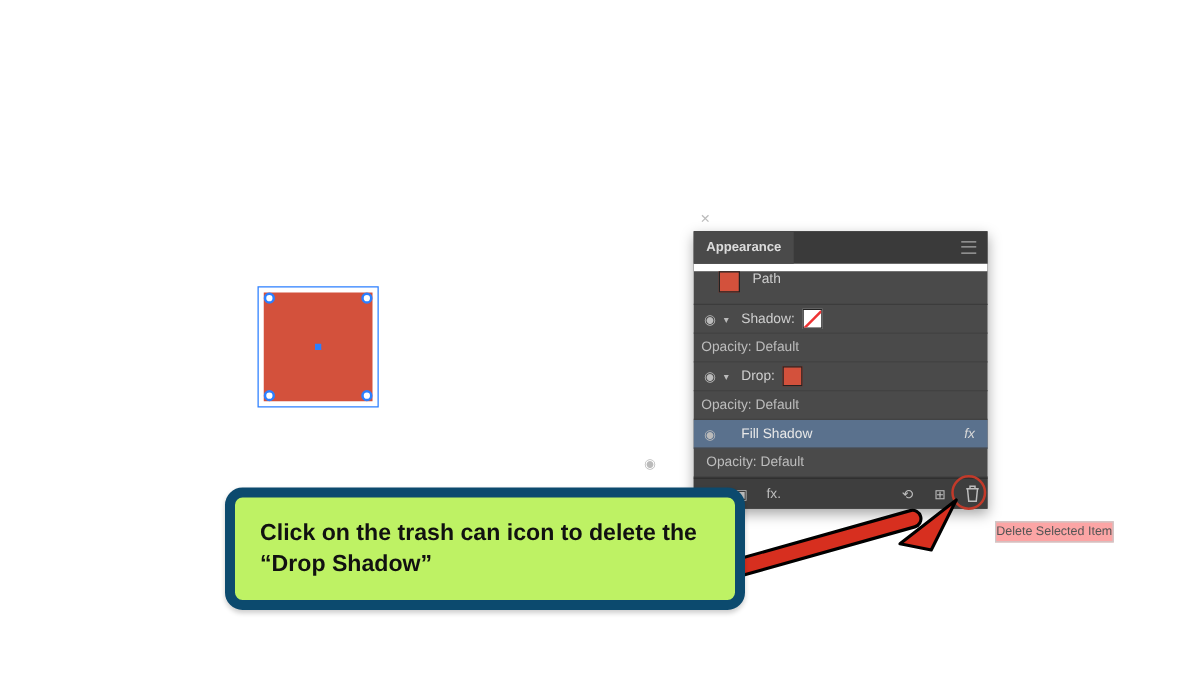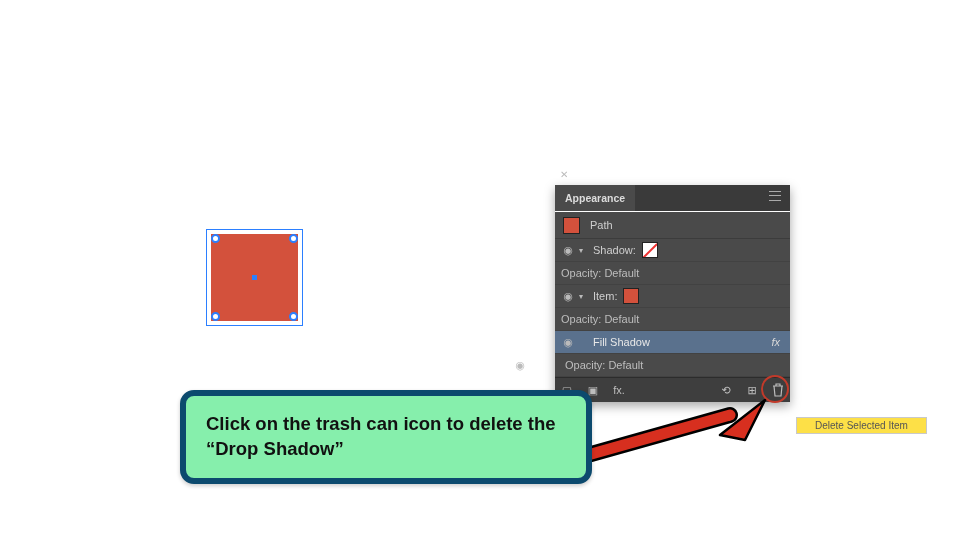--- a/index.html
+++ b/index.html
@@ -9,51 +9,51 @@
   .shape-wrap{position:absolute;left:207px;top:230px;width:95px;height:95px}
   .sel-box{position:absolute;inset:-1px;border:1px solid #2b7fff}
   .shape-fill{position:absolute;inset:4px;background:#d3513c}
   .handle{position:absolute;width:9px;height:9px;background:#fff;border:2px solid #2b7fff;border-radius:50%;box-sizing:border-box}
   .h-tl{left:4px;top:4px}.h-tr{right:4px;top:4px}.h-bl{left:4px;bottom:4px}.h-br{right:4px;bottom:4px}
   .h-c{left:50%;top:50%;width:5px;height:5px;margin:-2.5px 0 0 -2.5px;background:#2b7fff;border:none;border-radius:0}
 
   
   .panel{position:absolute;left:555px;top:185px;width:235px;background:#4a4a4a;color:#cfcfcf;font-size:11px;box-shadow:0 4px 10px rgba(0,0,0,.35)}
   .panel-close{position:absolute;left:5px;top:-16px;color:#bbb;font-size:10px}
-  .panel-tabs{display:flex;align-items:flex-start;height:26px;background:#3a3a3a;border-bottom:1px solid #ffffff}
+  .panel-tabs{display:flex;align-items:center;height:26px;background:#3a3a3a;border-bottom:6px solid #ffffff}
   .tab{padding:0 10px;height:26px;line-height:26px;background:#4a4a4a;color:#dcdcdc;font-weight:bold;font-size:10.5px}
   .panel-menu{margin-left:auto;width:22px;height:22px;margin-right:4px;display:flex;align-items:center;justify-content:center}
   .menu-lines{width:12px;height:8px;border-top:1px solid #aaa;border-bottom:1px solid #aaa;position:relative}
   .menu-lines::before{content:"";position:absolute;left:0;right:0;top:3px;border-top:1px solid #aaa}
 
-  .obj-row{display:flex;align-items:center;height:26px;padding-left:8px;border-bottom:1px solid #3c3c3c}
+  .obj-row{display:flex;align-items:flex-start;height:26px;padding-left:20px;border-bottom:1px solid #3c3c3c}
   .swatch{width:15px;height:15px;border:1px solid #222;margin-right:10px}
   .swatch-red{background:#d3513c}
 
   .row{display:flex;align-items:center;height:22px;padding:0 6px;border-bottom:1px solid #424242}
   .row.selected{background:#5a718d;color:#e8e8e8}
   .eye{width:14px;text-align:center;color:#bbb;font-size:11px;margin-right:4px}
   .chev{width:10px;color:#bbb;font-size:8px;margin-right:4px}
   .row-label{flex:0 0 auto}
   .row-sub{color:#bdbdbd}
   .mini-swatch{width:14px;height:14px;border:1px solid #222;display:inline-block;margin-left:6px;vertical-align:middle}
   .none-stroke{background:#fff;position:relative;overflow:hidden}
   .none-stroke::after{content:"";position:absolute;left:-3px;right:-3px;top:50%;border-top:2px solid #e33;transform:rotate(-45deg)}
   .fx{margin-left:auto;font-style:italic;color:#d8d8d8;font-size:11px;padding-right:4px}
 
   .panel-footer{display:flex;align-items:center;height:24px;background:#3e3e3e;border-top:1px solid #2c2c2c;padding:0 4px;gap:10px}
   .ftr-space{flex:1}
   .ftr-ico{width:16px;height:16px;display:flex;align-items:center;justify-content:center;color:#bdbdbd;font-size:11px}
   .trash-circle{position:absolute;right:1px;bottom:-1px;width:24px;height:24px;border:2px solid #c23a2a;border-radius:50%;pointer-events:none}
 
   
-  .tooltip{position:absolute;left:796px;top:417px;background:#fde047;color:#555;border:1px solid #c9c9c9;padding:2px 18px;font-size:10px}
+  .tooltip{position:absolute;left:796px;top:417px;background:#fca5a5;color:#555;border:1px solid #c9c9c9;padding:2px 0;font-size:10px}
 
   
-  .callout{position:absolute;left:180px;top:390px;width:360px;background:#86efac;border:6px solid #0c4a6e;border-radius:14px;padding:16px 20px;color:#111;font-size:18.5px;font-weight:bold;line-height:1.35;box-shadow:0 2px 4px rgba(0,0,0,.2)}
+  .callout{position:absolute;left:180px;top:390px;width:360px;background:#bef264;border:8px solid #0c4a6e;border-radius:14px;padding:16px 20px;color:#111;font-size:18.5px;font-weight:bold;line-height:1.35;box-shadow:0 2px 4px rgba(0,0,0,.2)}
 
   
   .arrow{position:absolute;left:550px;top:395px;width:230px;height:70px;pointer-events:none}
 </style>
 </head>
 <body>
 
 <div class="canvas">
 
   <div class="shape-wrap">
@@ -87,21 +87,21 @@
       <span class="mini-swatch none-stroke"></span>
     </div>
     <div class="row row-sub">
       <span>Opacity:</span>&nbsp;
       <span>Default</span>
     </div>
 
     <div class="row">
       <span class="eye">◉</span>
       <span class="chev">▾</span>
-      <span class="row-label">Item:</span>
+      <span class="row-label">Drop:</span>
       <span class="mini-swatch swatch-red"></span>
     </div>
     <div class="row row-sub">
       <span>Opacity:</span>&nbsp;
       <span>Default</span>
     </div>
 
     <div class="row selected">
       <span class="eye">◉</span>
       <span style="width:14px"></span>

